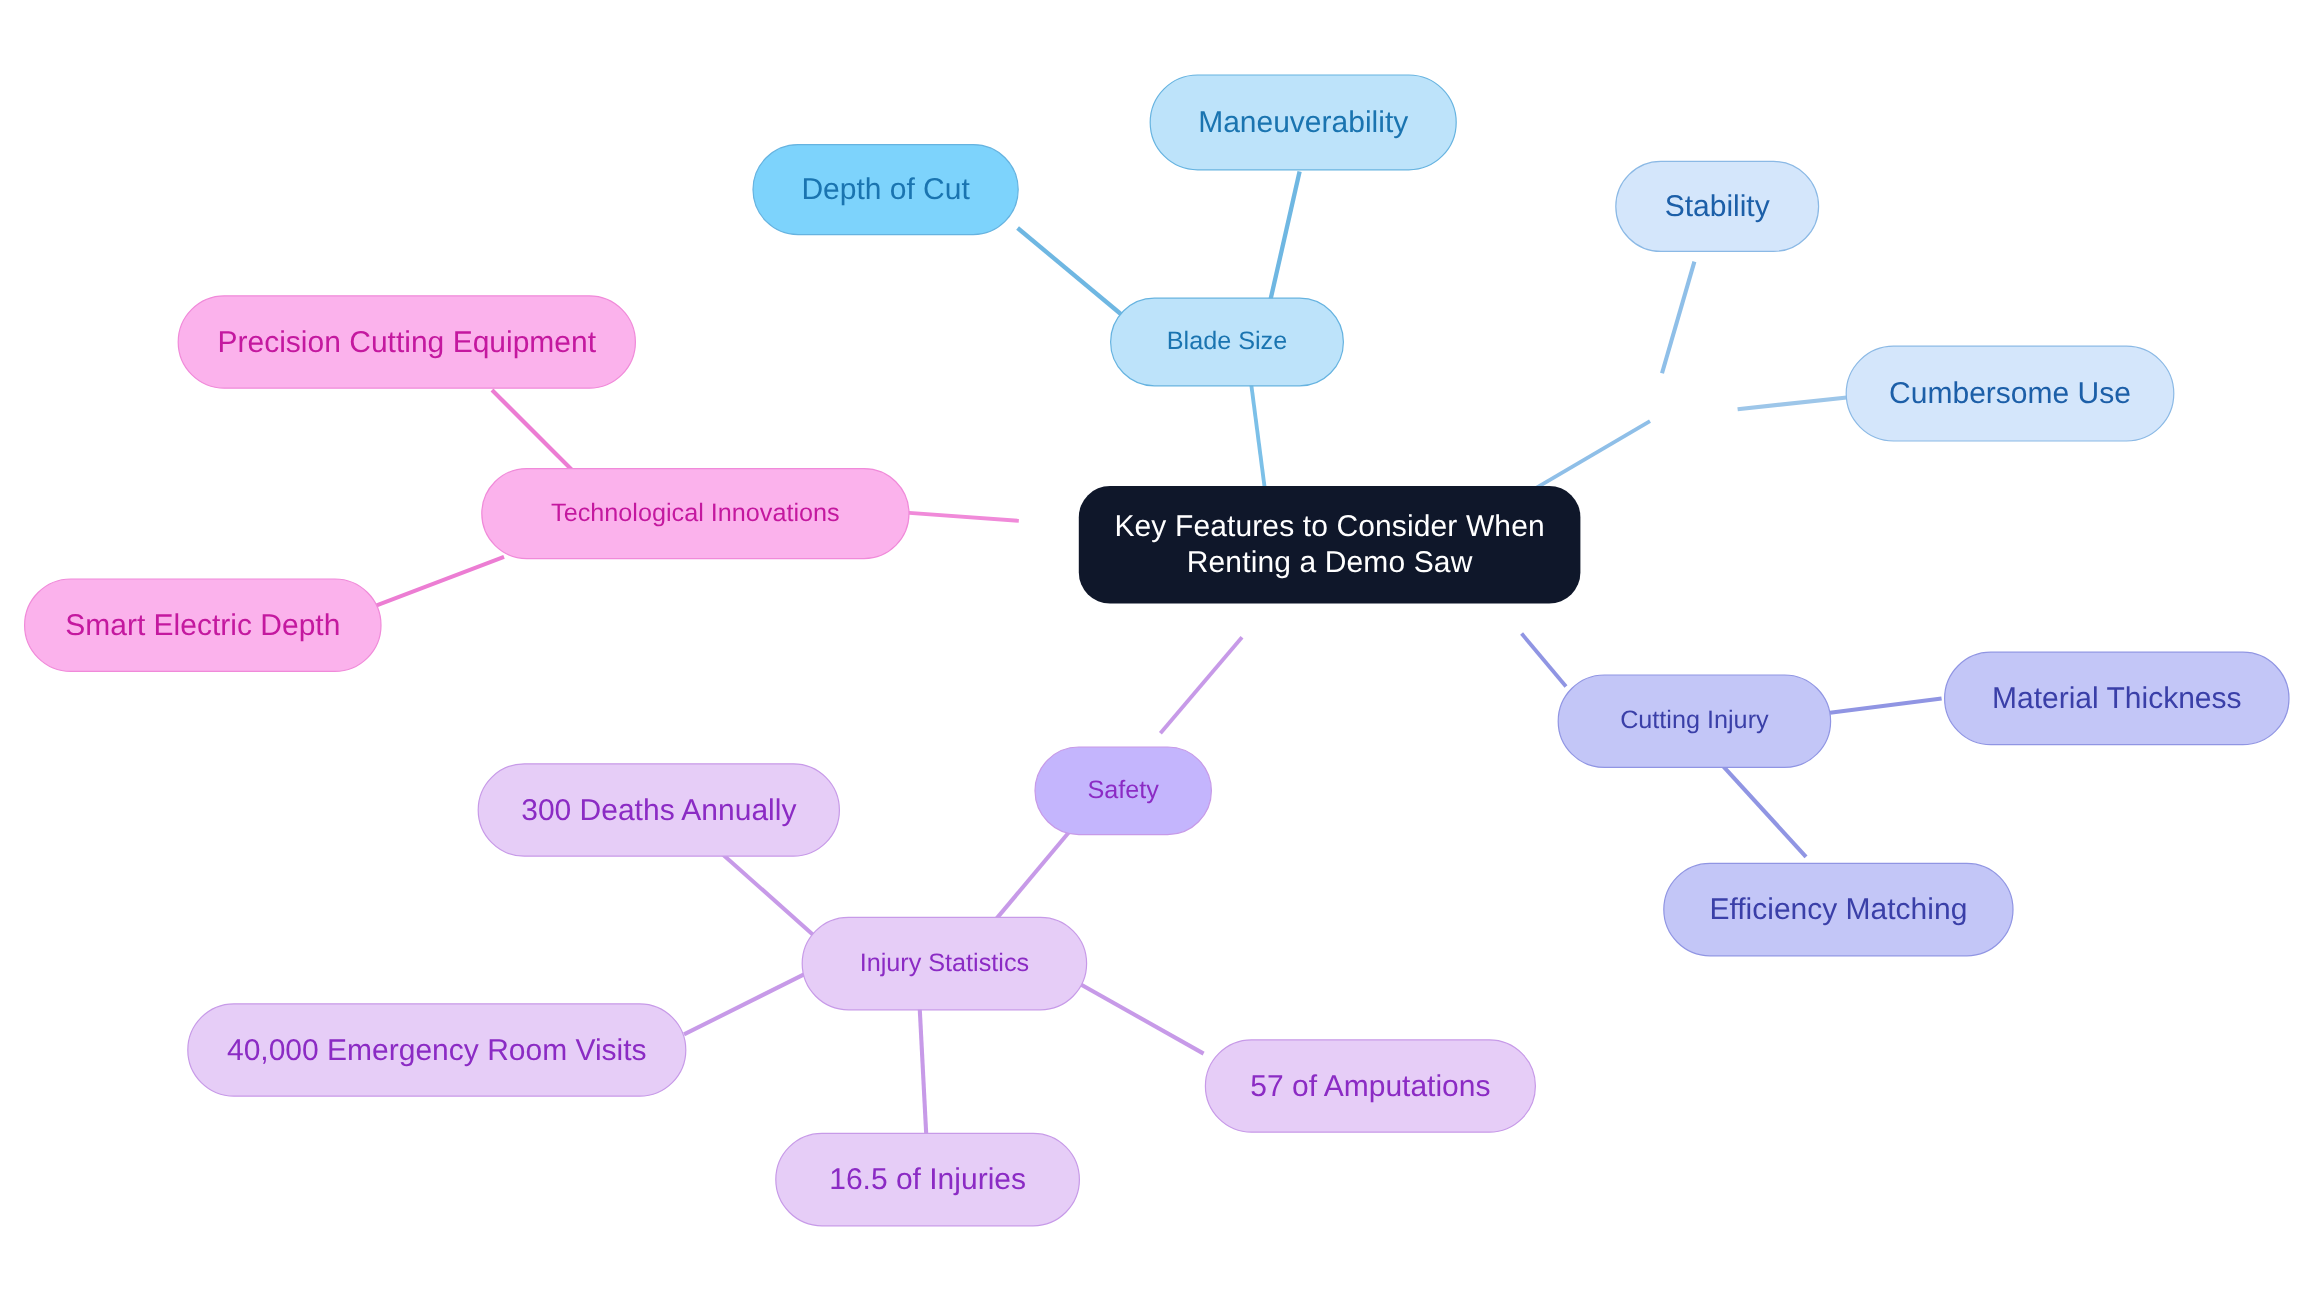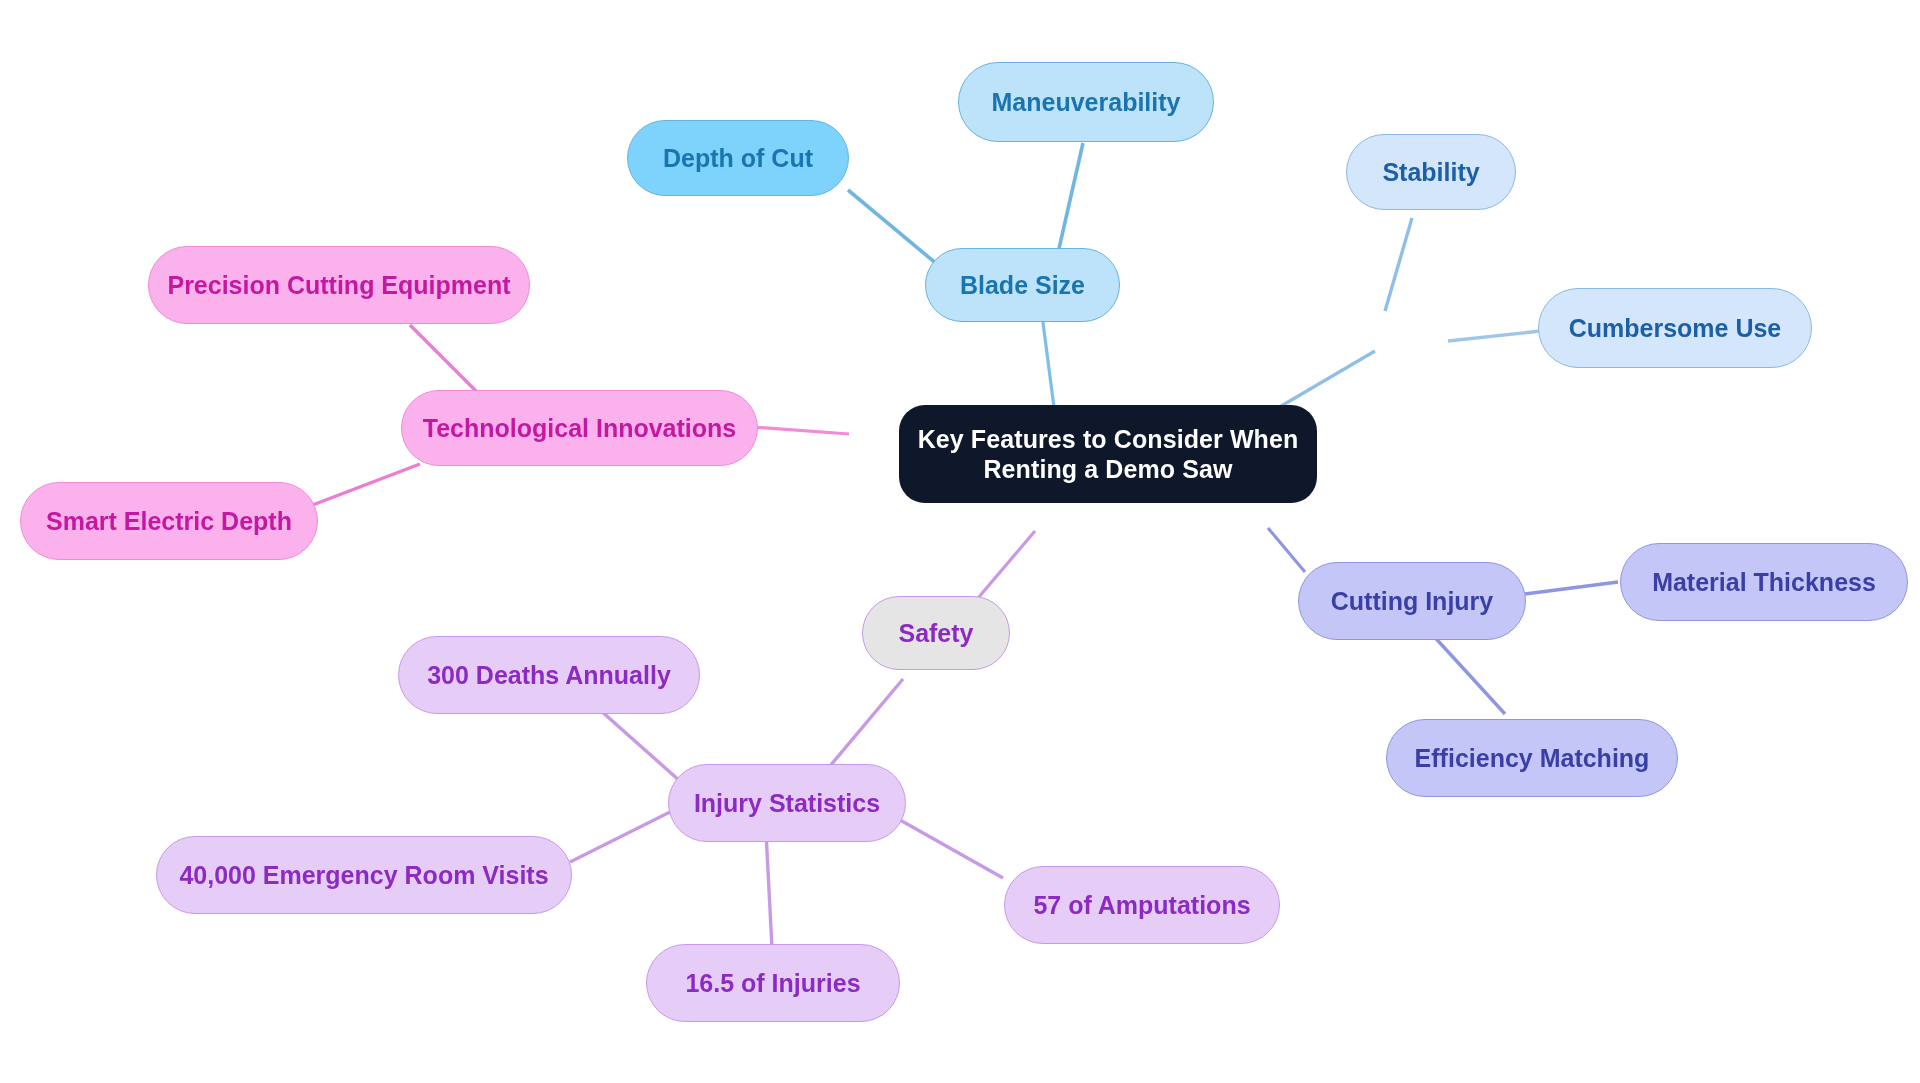--- a/index.html
+++ b/index.html
@@ -27,32 +27,31 @@
     box-sizing: border-box;
     display: flex;
     align-items: center;
     justify-content: center;
     text-align: center;
     border-style: solid;
     border-width: 1.5px;
     line-height: 1.22;
     white-space: pre-line;
     padding: 0 14px;
-    font-weight: bold;
   }
   .node.root {
     border-radius: 26px;
     border-width: 0;
     font-size: 25px;
     letter-spacing: 0.1px;
     margin-left: 47px;
   }
   .node.branch {
     border-radius: 42px;
-    font-size: 25px;
+    font-size: 21px;
   }
   .node.leaf {
     border-radius: 42px;
     font-size: 25px;
   }
 </style>
 </head>
 <body>
 
 <div id="canvas">
@@ -105,22 +104,22 @@
 
   <div class="node branch" style="left:1298px; top:562px; width:228px; height:78px;
               background:#c3c6f7; border-color:#9095e3; color:#3a3fa8;">Cutting Injury</div>
 
   <div class="node leaf" style="left:1620px; top:543px; width:288px; height:78px;
               background:#c3c6f7; border-color:#9095e3; color:#3a3fa8;">Material Thickness</div>
 
   <div class="node leaf" style="left:1386px; top:719px; width:292px; height:78px;
               background:#c3c6f7; border-color:#9095e3; color:#3a3fa8;">Efficiency Matching</div>
 
-  <div class="node branch" style="left:862px; top:596px; width:148px; height:74px;
-              background:#e5e5e5; border-color:#c79ae8; color:#8b2bc4;">Safety</div>
+  <div class="node branch" style="left:862px; top:622px; width:148px; height:74px;
+              background:#c4b5fd; border-color:#c79ae8; color:#8b2bc4;">Safety</div>
 
   <div class="node branch" style="left:668px; top:764px; width:238px; height:78px;
               background:#e6cdf7; border-color:#c79ae8; color:#8b2bc4;">Injury Statistics</div>
 
   <div class="node leaf" style="left:398px; top:636px; width:302px; height:78px;
               background:#e6cdf7; border-color:#c79ae8; color:#8b2bc4;">300 Deaths Annually</div>
 
   <div class="node leaf" style="left:156px; top:836px; width:416px; height:78px;
               background:#e6cdf7; border-color:#c79ae8; color:#8b2bc4;">40,000 Emergency Room Visits</div>
 

